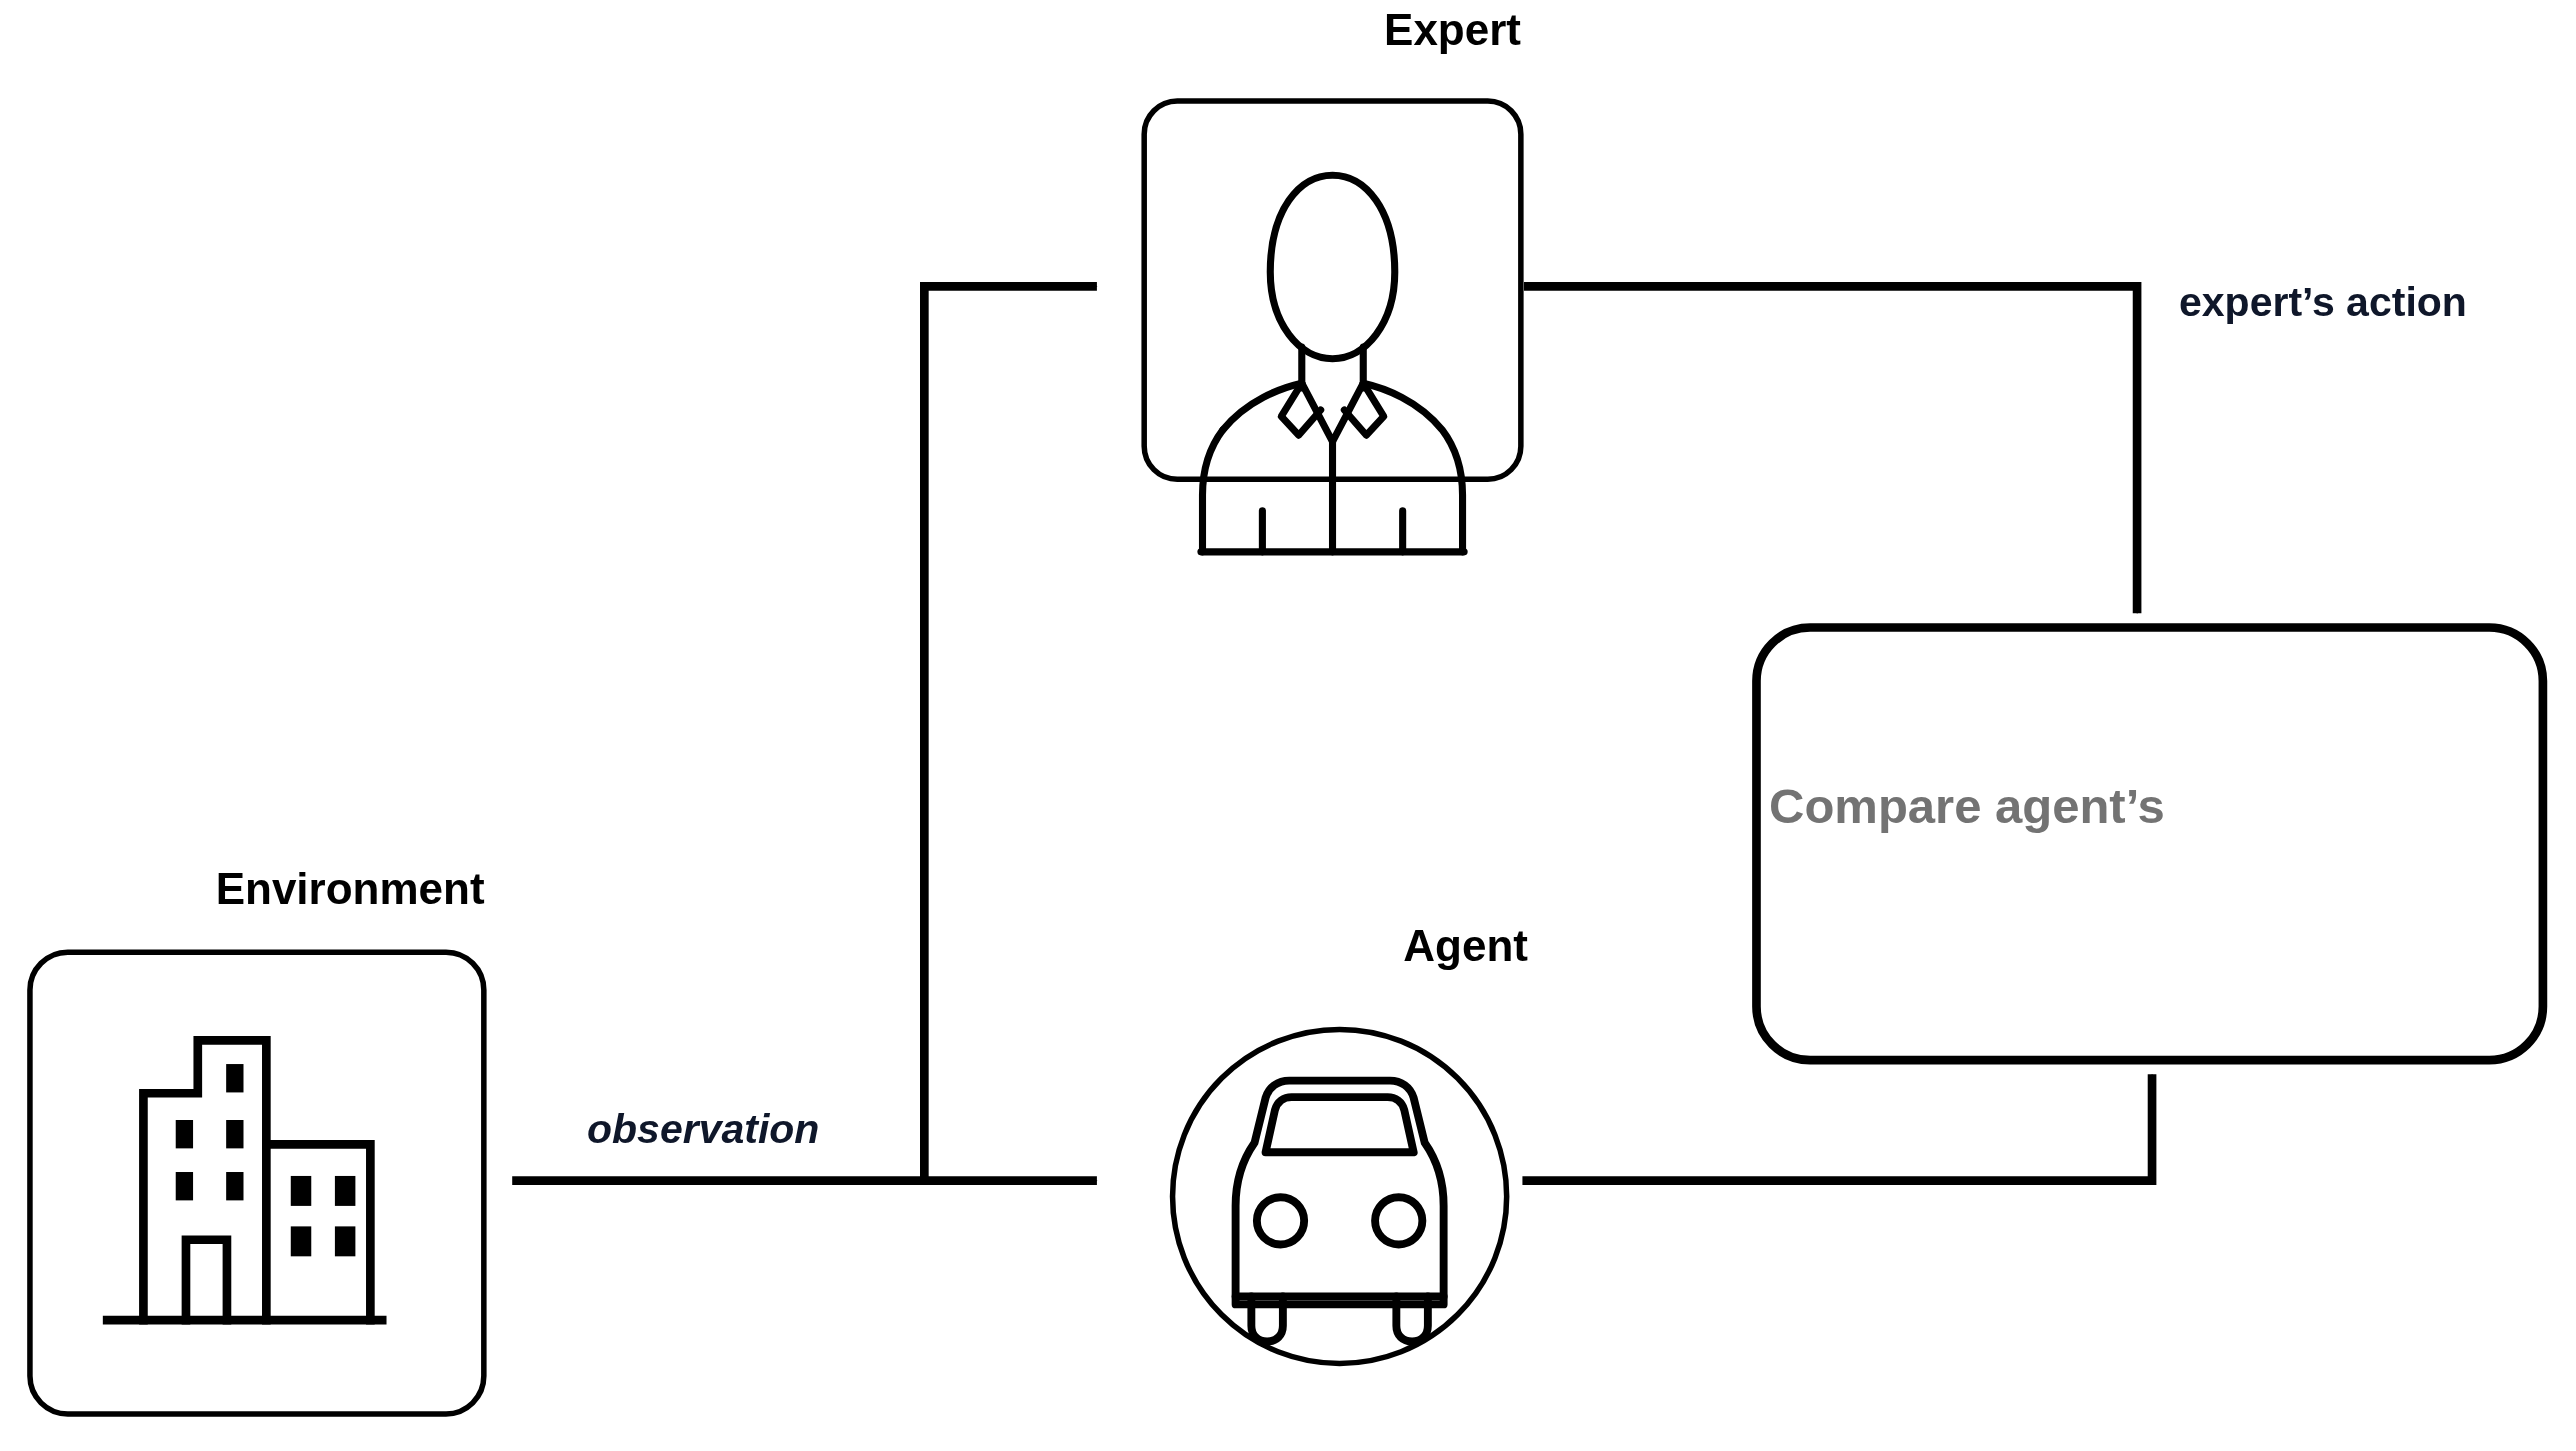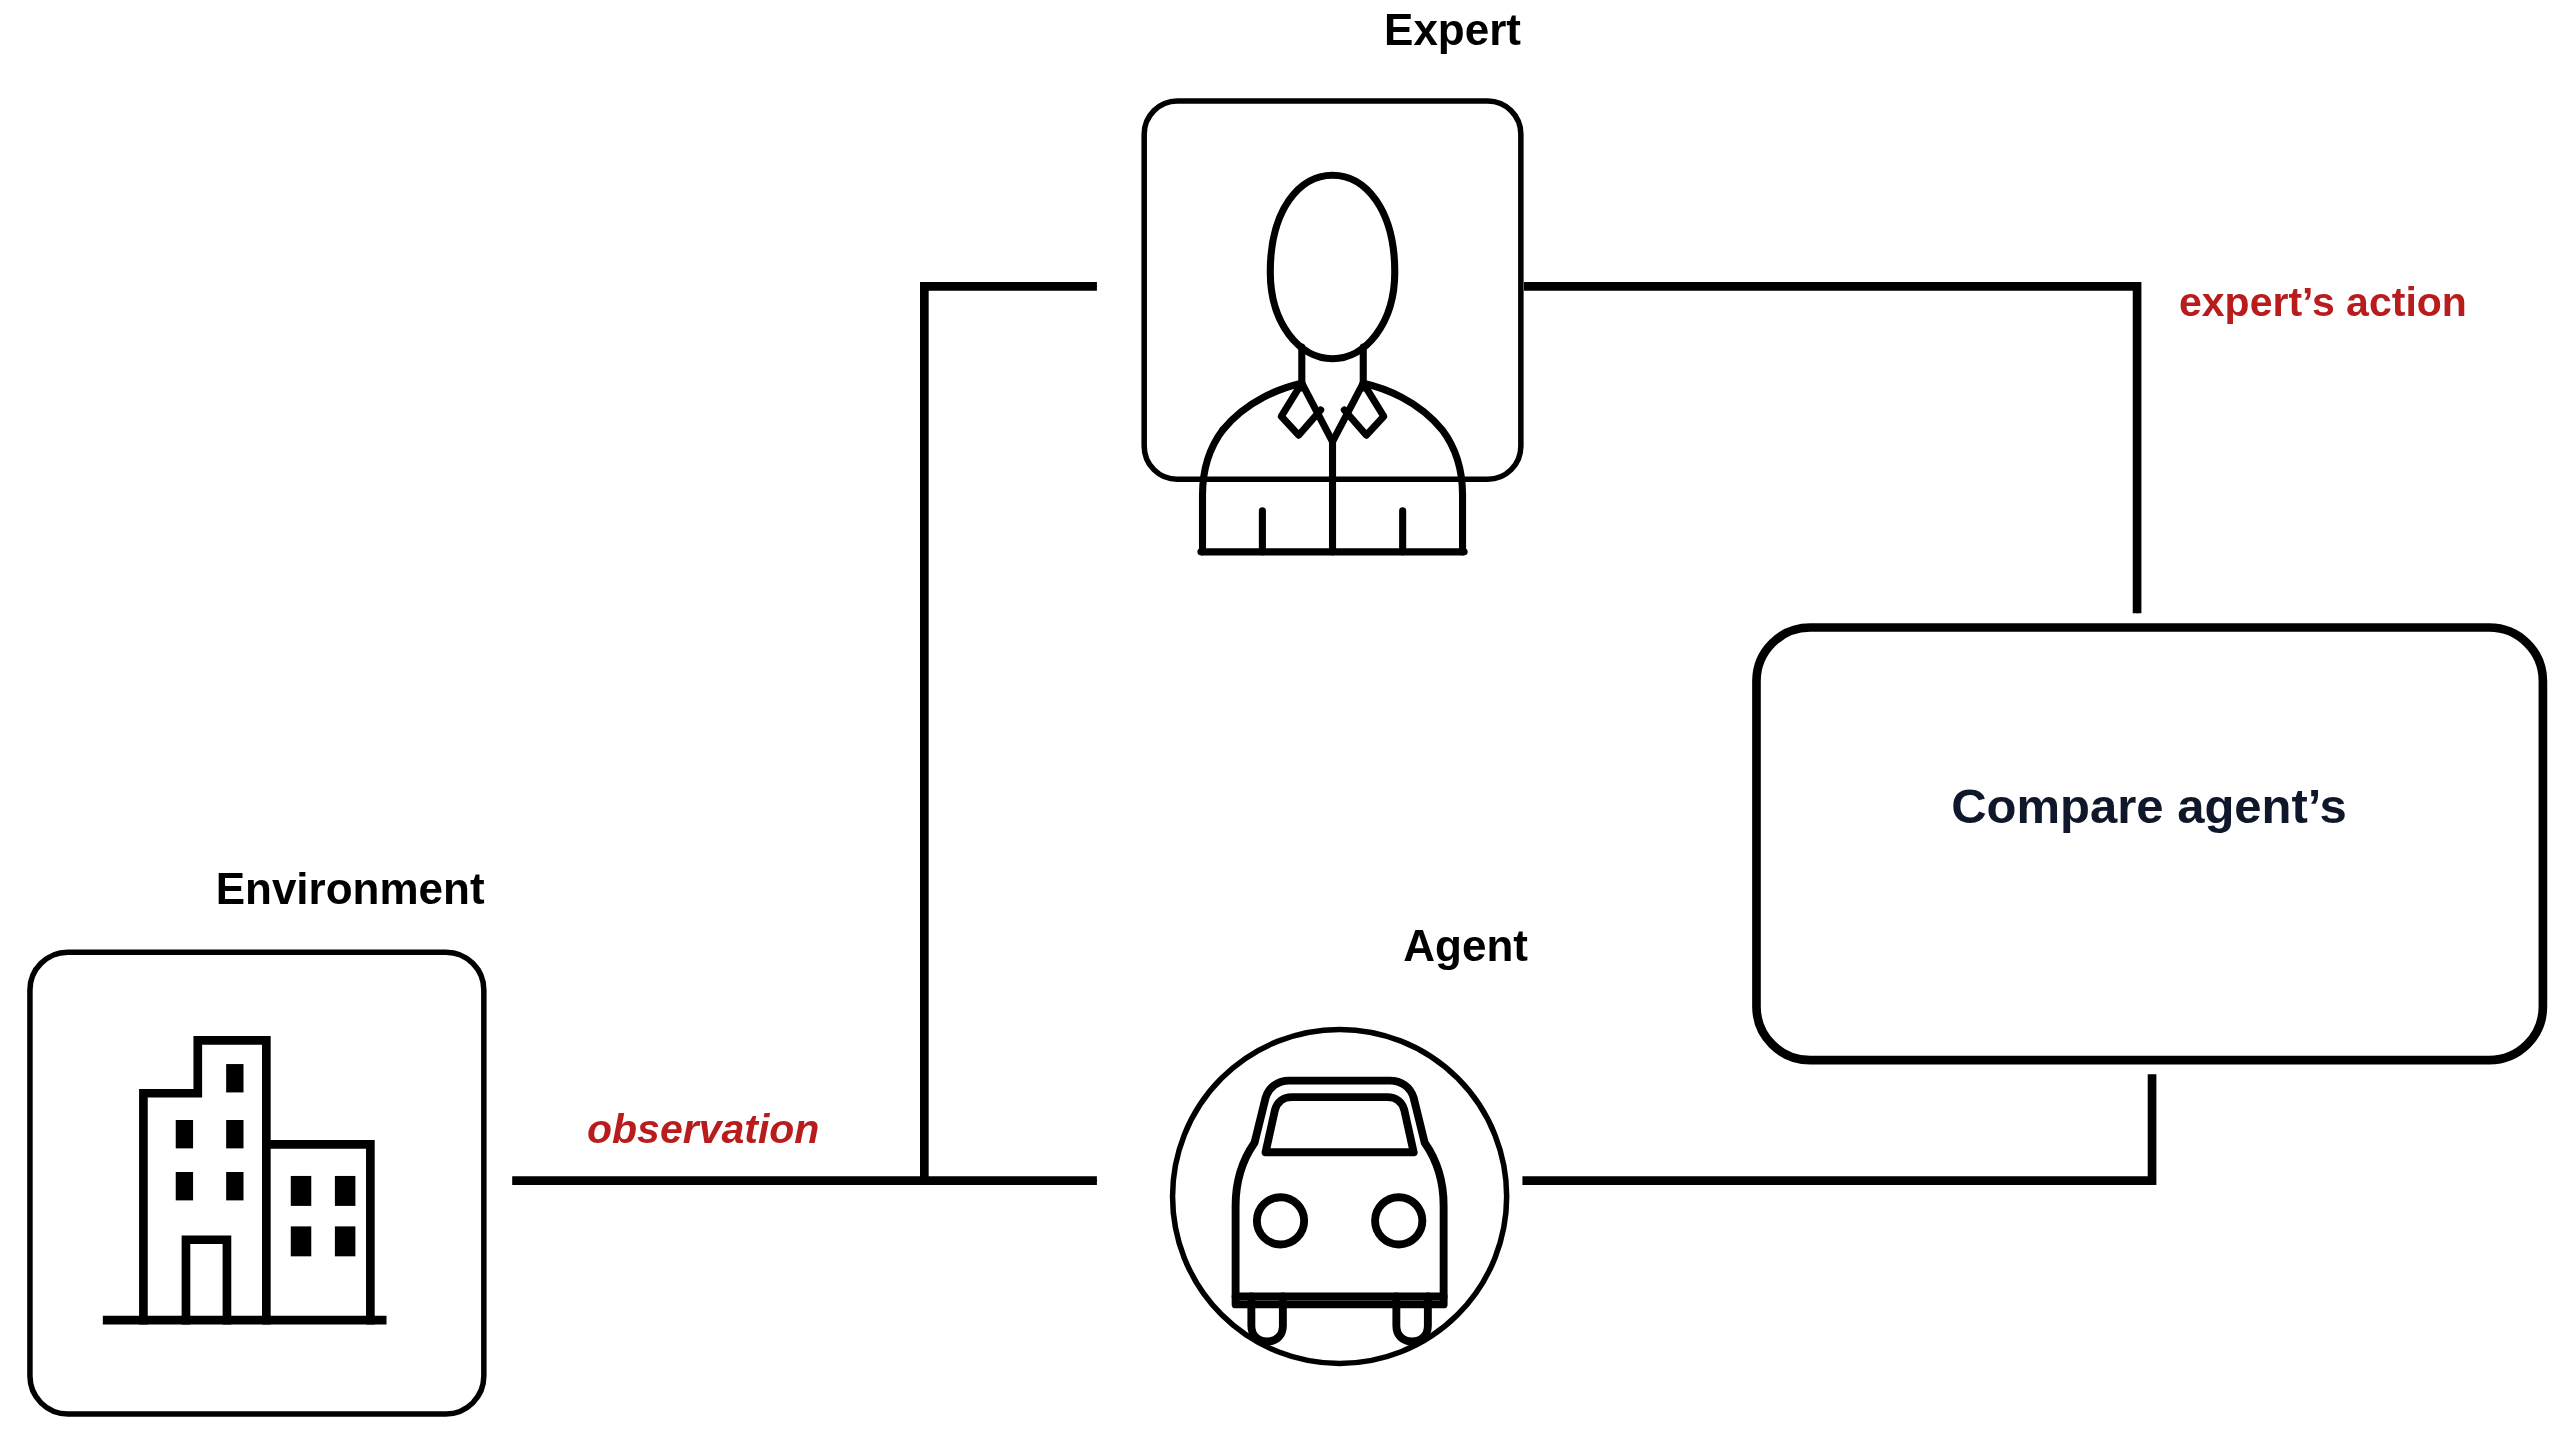--- a/index.html
+++ b/index.html
@@ -28,29 +28,28 @@
     position: absolute;
     font-weight: bold;
     color: #000000;
     text-align: right;
     white-space: nowrap;
     line-height: 1.1;
   }
   .edge-label {
     position: absolute;
     font-weight: bold;
-    color: #b91c1c;
+    color: #0f172a;
     white-space: nowrap;
     line-height: 1.1;
   }
   .box-text {
     position: absolute;
     font-weight: bold;
-    color: #0f172a;
-    text-align: center;
+    color: #737373;
     line-height: 1.25;
   }
   
   #label-expert   { left: 1143px; top: 6.3px;    width: 378px; font-size: 44px; }
   #label-agent    { left: 1150px; top: 922px; width: 378px; font-size: 44px; }
   #label-env      { left: 27.6px;   top: 865px; width: 457px; font-size: 44px; }
   
   #label-observation  { left: 587px;  top: 1107px; font-size: 41px; font-style: italic; }
   #label-expert-action{ left: 2179px; top: 280px;  font-size: 41px; }
   #label-agent-action { left: 1564px; top: 1198px; font-size: 41px; }

